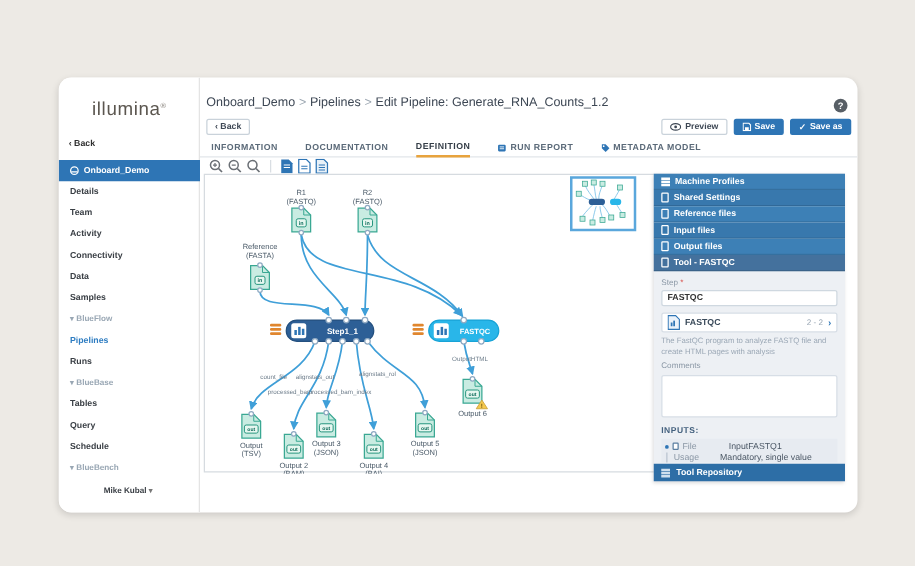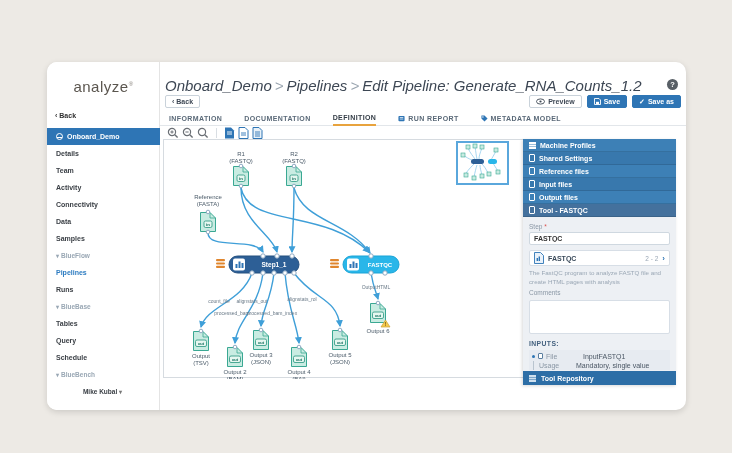--- a/index.html
+++ b/index.html
@@ -19,21 +19,21 @@
   .nav-item.sel { background:#2e75b5; color:#fff; display:flex; align-items:center; gap:4px; }
   .nav-item.grp { color:#99a7b4; font-weight:bold; font-size:6.5px; }
   .nav-item.lnk { color:#2d7cc1; }
   .proj-ico { display:inline-block; width:7px; height:7px; border:1px solid #fff; border-radius:50%; position:relative; }
   .proj-ico:after { content:""; position:absolute; left:0; top:2.5px; width:5px; height:1px; background:#fff; }
   .caret { color:#99a7b4; font-size:6px; margin-right:2px; }
   .user { position:absolute; left:0; top:326px; width:113px; text-align:center; font-size:6.5px; font-weight:bold; color:#3a3f45; cursor:pointer; }
   .user .caret { color:#777; }
 
   
-  .crumb { position:absolute; left:118px; top:15px; font-size:15px; color:#3d4754;font-style:italic; }
+  .crumb { position:absolute; left:118px; top:15px; font-size:10px; color:#3d4754; }
   .crumb .sep { color:#9aa5b0; margin:0 3px; }
   .help { position:absolute; left:620px; top:17px; width:11px; height:11px; border-radius:50%; background:#585f66;
           color:#fff; font-size:7.5px; font-weight:bold; text-align:center; line-height:11px; cursor:pointer; }
   .backbtn { position:absolute; left:118px; top:33px; height:13px; padding:0 6px; background:#fff; border:1px solid #c9d2da;
              border-radius:2px; font-size:7px; font-weight:bold; color:#3d4754; line-height:11px; cursor:pointer; }
   .actions { position:absolute; right:5px; top:33px; display:flex; gap:5px; }
   .btn { height:13px; border-radius:2px; font-size:7px; font-weight:bold; display:flex; align-items:center; gap:3px;
          padding:0 6px; cursor:pointer; }
   .btn.ghost { background:#fff; border:1px solid #c9d2da; color:#3d4754; }
   .btn.blue  { background:#2e75b5; border:1px solid #2e75b5; color:#fff; }
@@ -86,21 +86,21 @@
               align-items:center; gap:5px; padding:0 6px; color:#fff; font-weight:bold; font-size:7px; cursor:pointer; }
   .p-footer .hamb { background:#cfe0ee; box-shadow:0 2.5px 0 #cfe0ee, 0 5px 0 #cfe0ee; }
 </style>
 </head>
 <body>
 
 <div class="page">
   <div class="card">
 
     <div class="sidebar">
-      <div class="logo"><span>analyze</span><sup>®</sup></div>
+      <div class="logo"><span>illumina</span><sup>®</sup></div>
       <div class="side-back"><span>‹</span> <span>Back</span></div>
       <div class="nav">
         <div class="nav-item sel">
             <span class="proj-ico"></span>
             <span>Onboard_Demo</span>
           </div>
         <div class="nav-item">Details</div>
         <div class="nav-item">Team</div>
         <div class="nav-item">Activity</div>
         <div class="nav-item">Connectivity</div>

